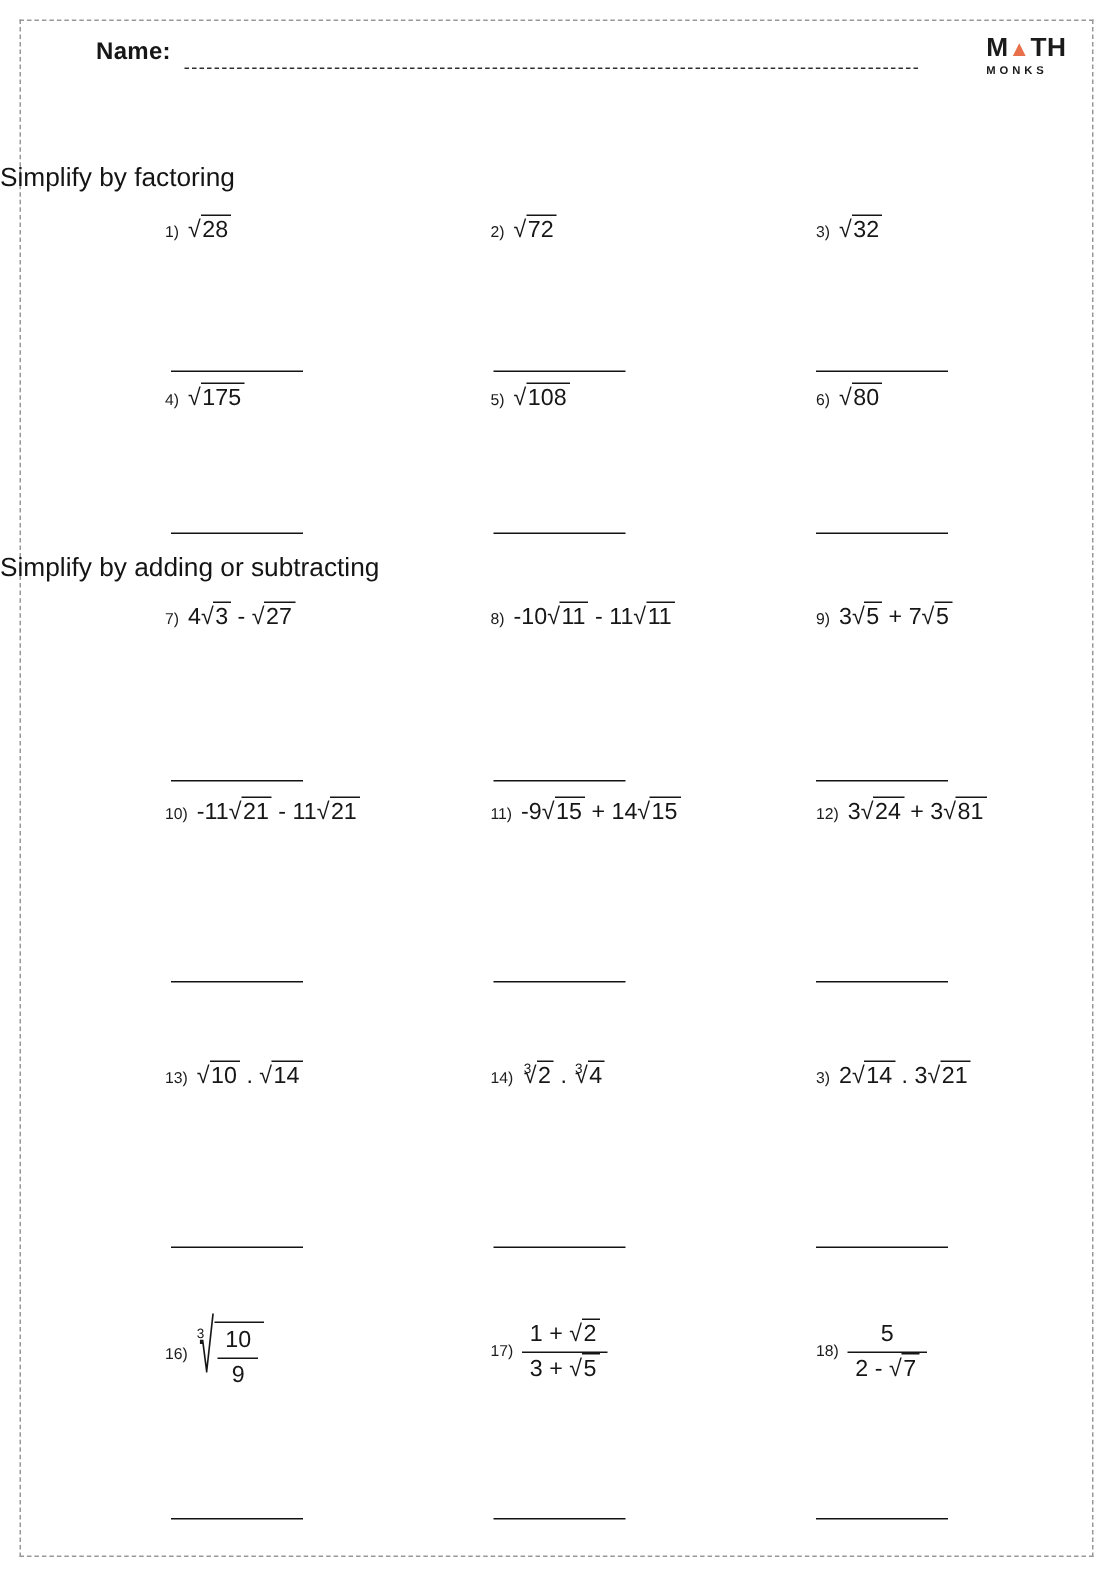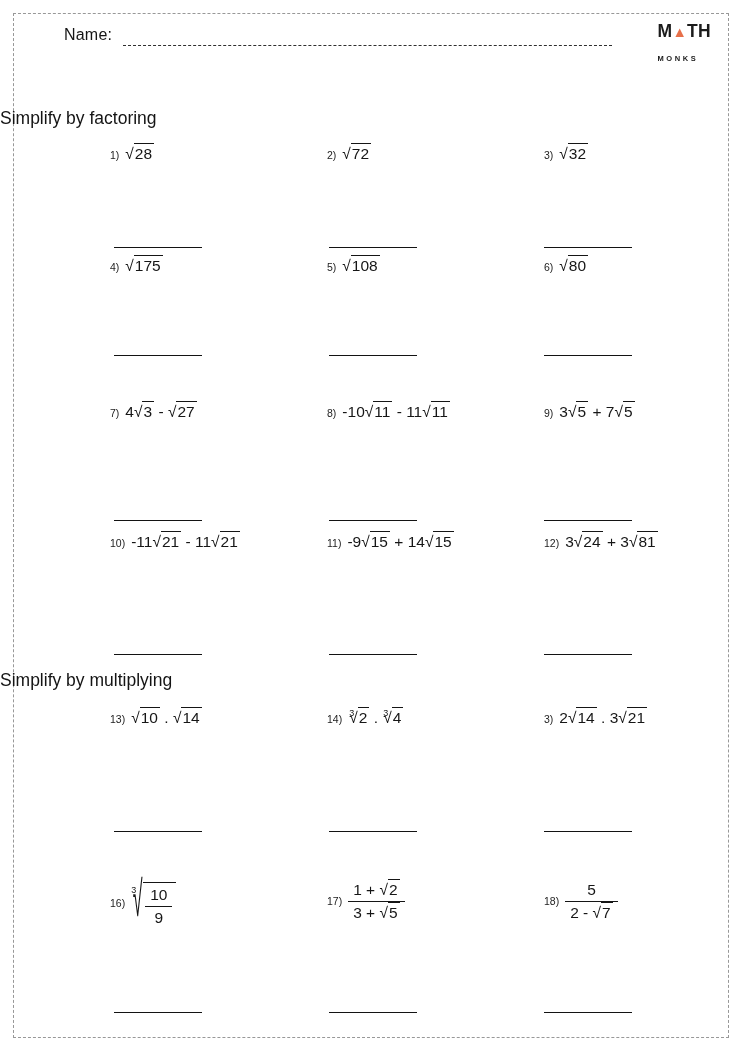--- a/index.html
+++ b/index.html
@@ -1,26 +1,26 @@
 <!DOCTYPE html>
 <html><head>
 <meta charset="utf-8">
 <style>
   html,body{margin:0;padding:0;background:#fff}
   body{width:742px;height:1050px;font-family:"Liberation Sans",sans-serif;color:#161616}
   .page{position:relative;width:742px;height:1050px;background:#fff;overflow:hidden}
   .frame{position:absolute;left:13px;top:13px;right:13px;bottom:12px;border:1.6px dashed #989898;pointer-events:none}
 
-  .name-label{position:absolute;left:64px;top:26px;font-size:16px;font-weight:400;letter-spacing:.2px}
+  .name-label{position:absolute;left:64px;top:26px;font-size:16px;font-weight:700;letter-spacing:.2px}
   .name-line{position:absolute;left:123px;top:45px;width:489px;border-top:1.9px dashed #2f2f2f}
 
   .logo{position:absolute;top:23px;right:31px;line-height:1}
   .logo-top{font-size:17.5px;font-weight:700;letter-spacing:.3px;color:#1b1b1b}
   .tri{color:#e7704a;font-size:14.5px}
-  .logo-bottom{font-size:7.5px;font-weight:700;letter-spacing:2.6px;margin-top:14px;color:#1b1b1b}
+  .logo-bottom{font-size:7.5px;font-weight:700;letter-spacing:2.6px;margin-top:2px;color:#1b1b1b}
 
   .title-wrap{position:absolute;top:63px;left:0;width:100%;text-align:center}
   .title-pill{display:inline-block;border:1.7px solid #1d1d1d;border-radius:21px;padding:2px 22px 5px;font-size:26px}
 
   .sec-h{position:absolute;left:0;width:100%;font-size:17.5px;color:#141414}
   .sh1{top:108px}.sh2{top:368px}.sh3{top:670px}.sh4{top:849px}
 
   .prow{position:absolute;left:0;width:100%}
   .pr1{top:144px}.pr2{top:256px}.pr3{top:402px}.pr4{top:532px}.pr5{top:708px}.pr6{top:880px}
   .cell{position:absolute;white-space:nowrap;line-height:1.3}
@@ -56,21 +56,21 @@
   <span class="name-label">Name:</span>
   <span class="name-line"></span>
 
   <div class="logo">
     <div class="logo-top"><span>M</span><span class="tri">▲</span><span>TH</span></div>
     <div class="logo-bottom">MONKS</div>
   </div>
 
 
   <div class="sec-h sh1">Simplify by factoring</div>
-  <div class="sec-h sh3">Simplify by multiplying</div>
+  <div class="sec-h sh2">Simplify by adding or subtracting</div>
 
   <div class="prow pr1">
       <div class="cell c1"><span class="pnum">1)</span><span class="pexpr"><span class="rad"><span class="rsign">√</span><span class="rcnd">28</span></span></span></div>
       <div class="cell c2"><span class="pnum">2)</span><span class="pexpr"><span class="rad"><span class="rsign">√</span><span class="rcnd">72</span></span></span></div>
       <div class="cell c3"><span class="pnum">3)</span><span class="pexpr"><span class="rad"><span class="rsign">√</span><span class="rcnd">32</span></span></span></div>
     </div>
   <div class="prow pr2">
       <div class="cell c1"><span class="pnum">4)</span><span class="pexpr"><span class="rad"><span class="rsign">√</span><span class="rcnd">175</span></span></span></div>
       <div class="cell c2"><span class="pnum">5)</span><span class="pexpr"><span class="rad"><span class="rsign">√</span><span class="rcnd">108</span></span></span></div>
       <div class="cell c3"><span class="pnum">6)</span><span class="pexpr"><span class="rad"><span class="rsign">√</span><span class="rcnd">80</span></span></span></div>

